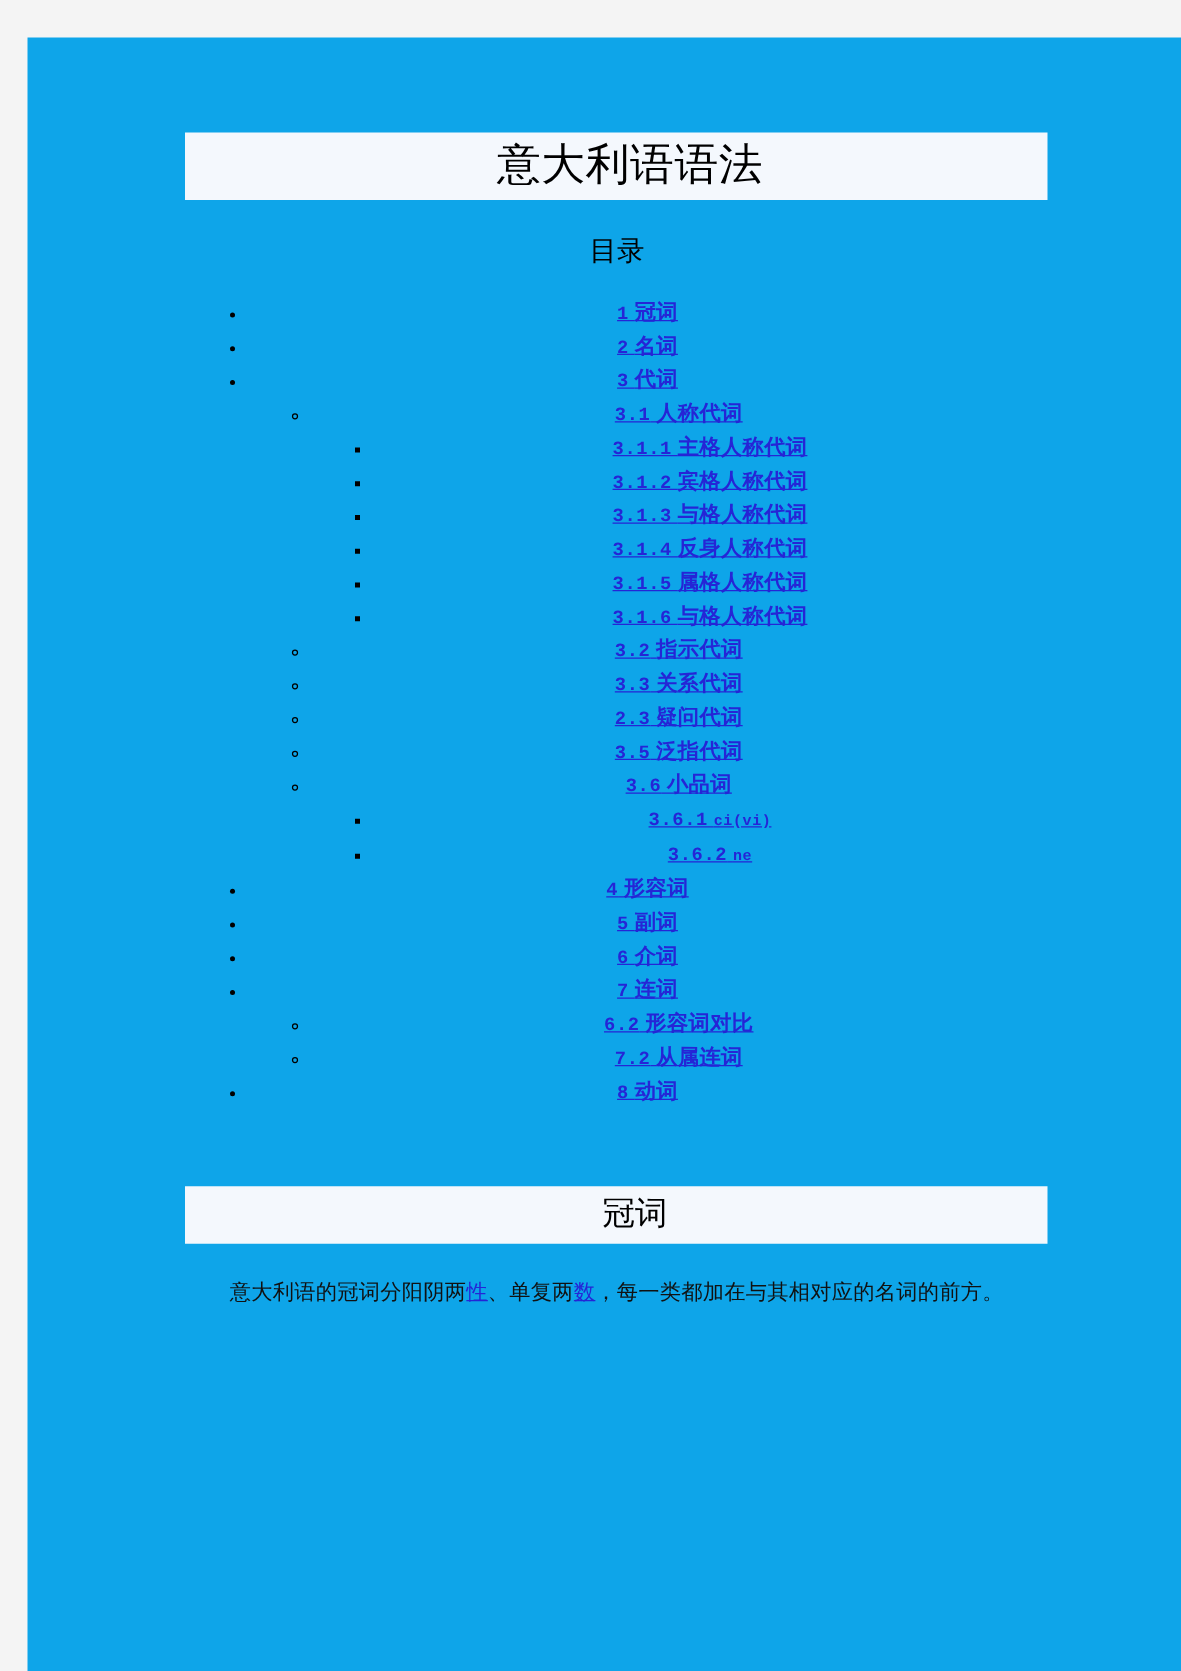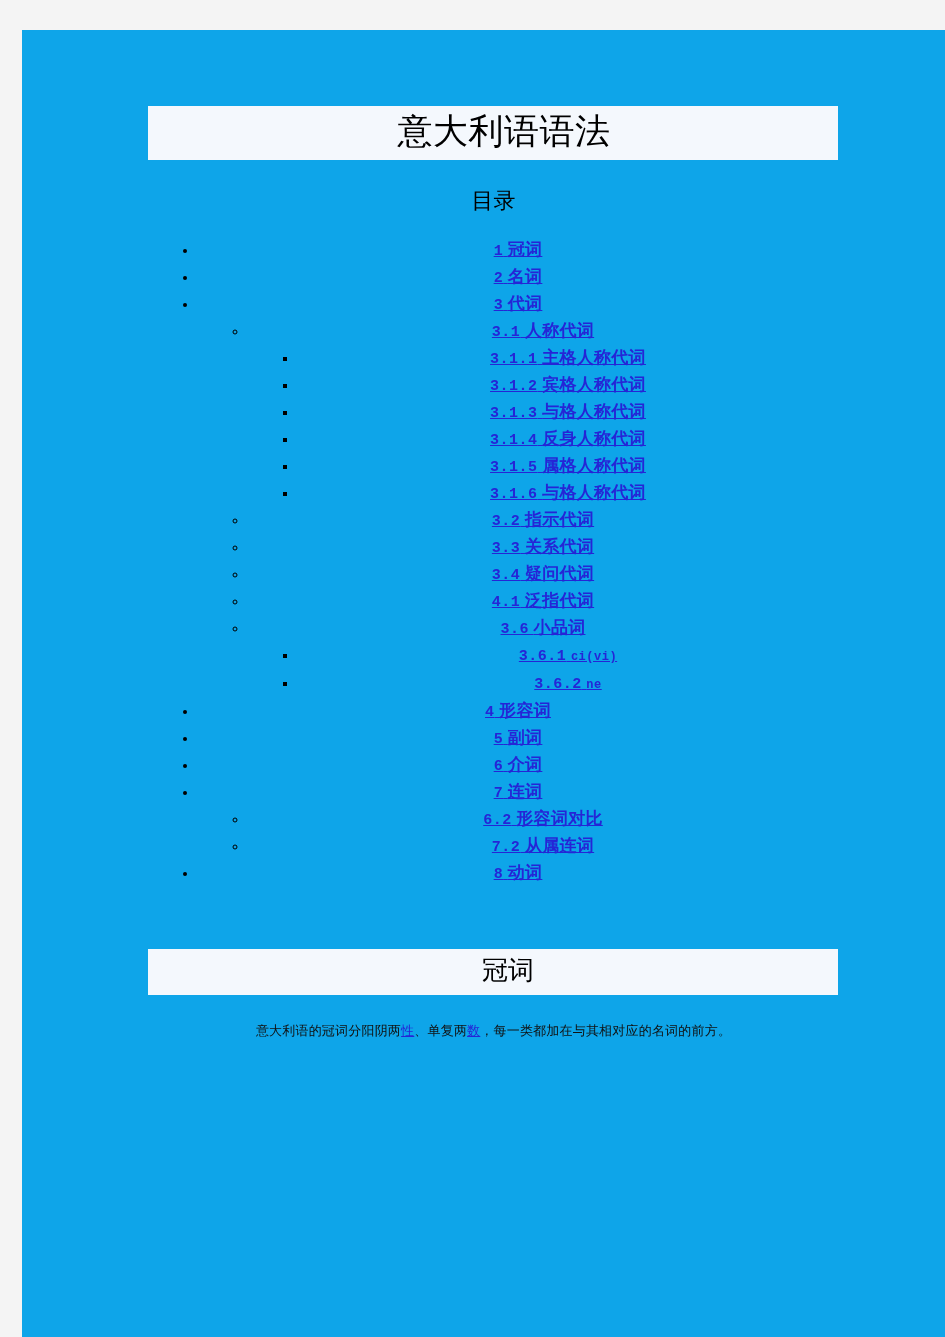--- a/index.html
+++ b/index.html
@@ -107,21 +107,21 @@
   .section-heading {
     background: #f4f8fd;
     font-size: 26px;
     font-weight: normal;
     color: #000000;
     margin: 0;
     padding: 7px 0 10px 30px;
     line-height: 1.15;
   }
   .section-body {
-    font-size: 13px;
+    font-size: 17px;
     color: #111111;
     margin: 26px 0 0 0;
     padding: 0 0 0 1px;
     line-height: 1.55;
     letter-spacing: 0.2px;
   }
   a.inline-link {
     color: #2525d6;
     text-decoration: underline;
   }
@@ -143,22 +143,22 @@
             <li><a class="toc-link" href="#"><span class="num">3.1</span> <span class="">人称代词</span></a><ul>
                 <li><a class="toc-link" href="#"><span class="num">3.1.1</span> <span class="">主格人称代词</span></a></li>
                 <li><a class="toc-link" href="#"><span class="num">3.1.2</span> <span class="">宾格人称代词</span></a></li>
                 <li><a class="toc-link" href="#"><span class="num">3.1.3</span> <span class="">与格人称代词</span></a></li>
                 <li><a class="toc-link" href="#"><span class="num">3.1.4</span> <span class="">反身人称代词</span></a></li>
                 <li><a class="toc-link" href="#"><span class="num">3.1.5</span> <span class="">属格人称代词</span></a></li>
                 <li><a class="toc-link" href="#"><span class="num">3.1.6</span> <span class="">与格人称代词</span></a></li>
               </ul></li>
             <li><a class="toc-link" href="#"><span class="num">3.2</span> <span class="">指示代词</span></a></li>
             <li><a class="toc-link" href="#"><span class="num">3.3</span> <span class="">关系代词</span></a></li>
-            <li><a class="toc-link" href="#"><span class="num">3.4</span> <span class="">疑问代词</span></a></li>
-            <li><a class="toc-link" href="#"><span class="num">4.1</span> <span class="">泛指代词</span></a></li>
+            <li><a class="toc-link" href="#"><span class="num">2.3</span> <span class="">疑问代词</span></a></li>
+            <li><a class="toc-link" href="#"><span class="num">3.5</span> <span class="">泛指代词</span></a></li>
             <li><a class="toc-link" href="#"><span class="num">3.6</span> <span class="">小品词</span></a><ul>
                 <li><a class="toc-link" href="#"><span class="num">3.6.1</span> <span class="mono">ci(vi)</span></a></li>
                 <li><a class="toc-link" href="#"><span class="num">3.6.2</span> <span class="mono">ne</span></a></li>
               </ul></li>
           </ul></li>
         <li><a class="toc-link" href="#"><span class="num">4</span> <span class="">形容词</span></a></li>
         <li><a class="toc-link" href="#"><span class="num">5</span> <span class="">副词</span></a></li>
         <li><a class="toc-link" href="#"><span class="num">6</span> <span class="">介词</span></a></li>
         <li><a class="toc-link" href="#"><span class="num">7</span> <span class="">连词</span></a><ul>
             <li><a class="toc-link" href="#"><span class="num">6.2</span> <span class="">形容词对比</span></a></li>

